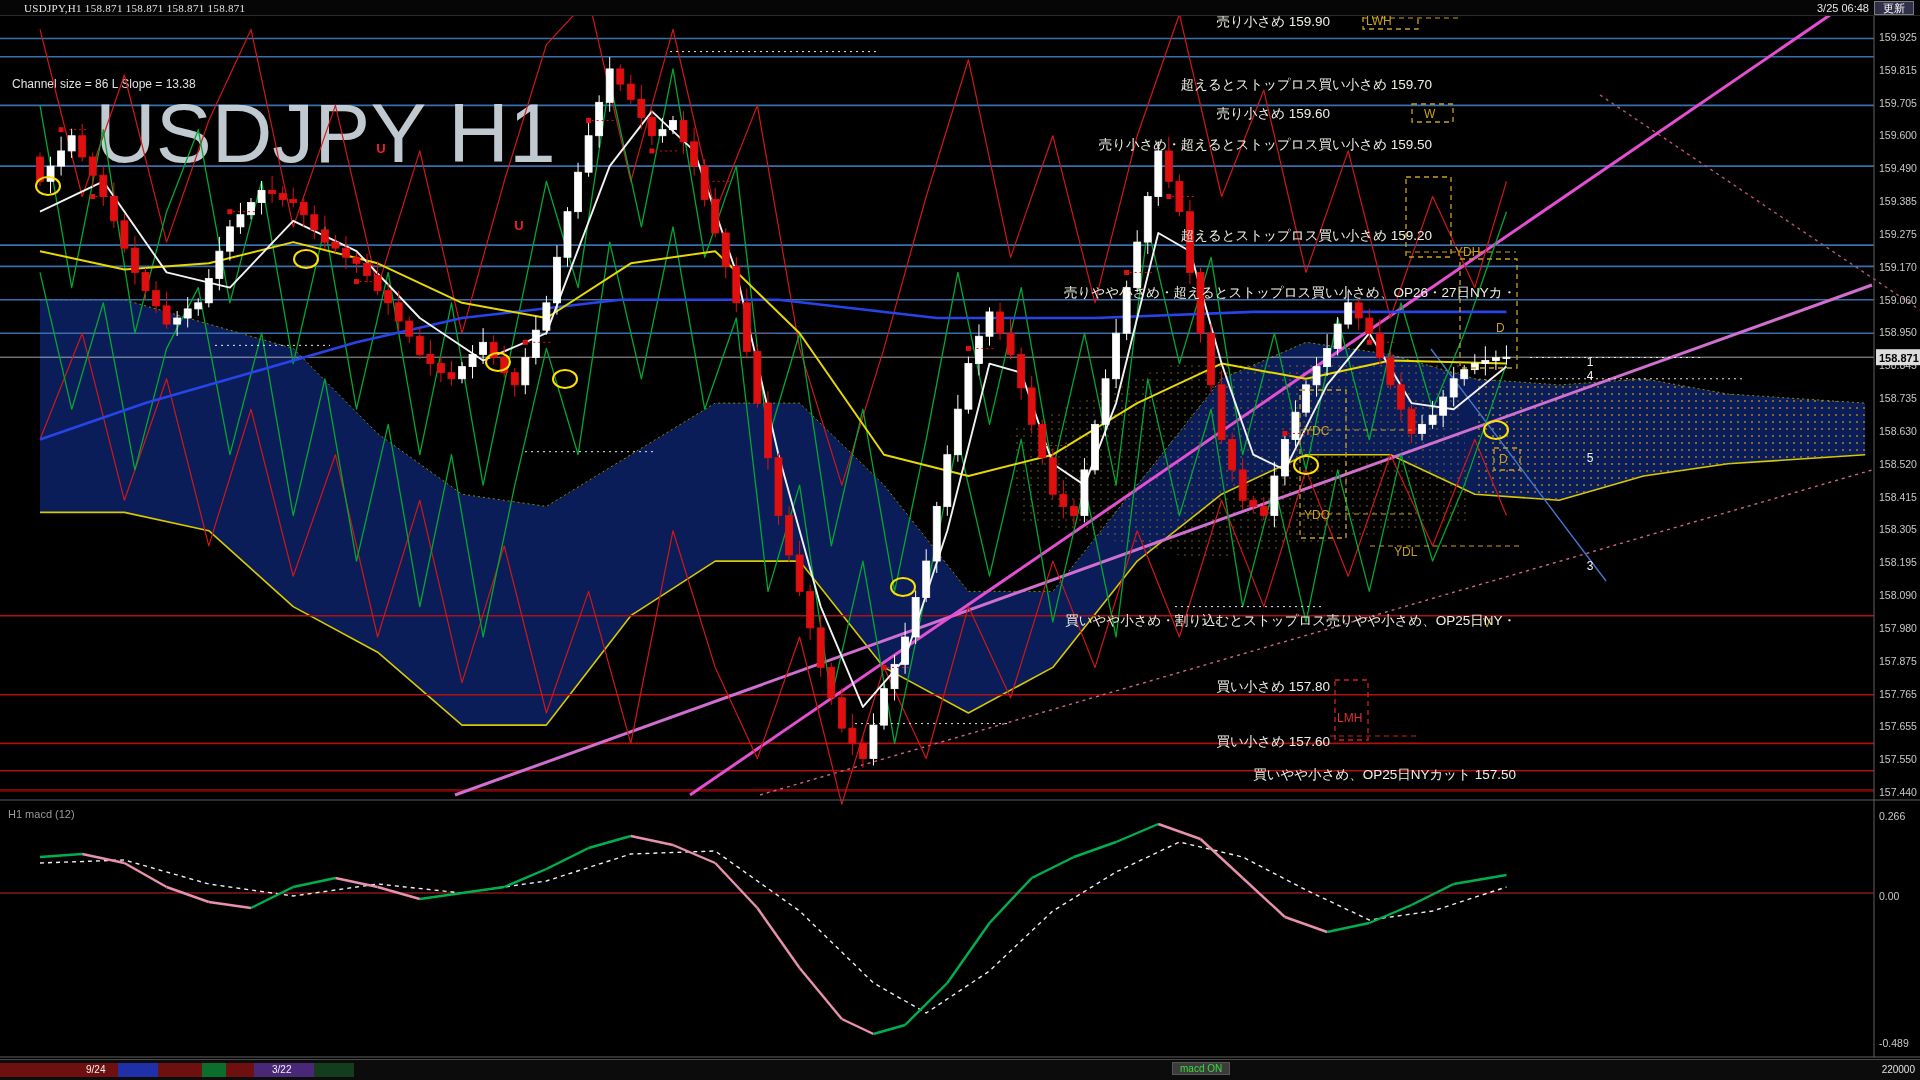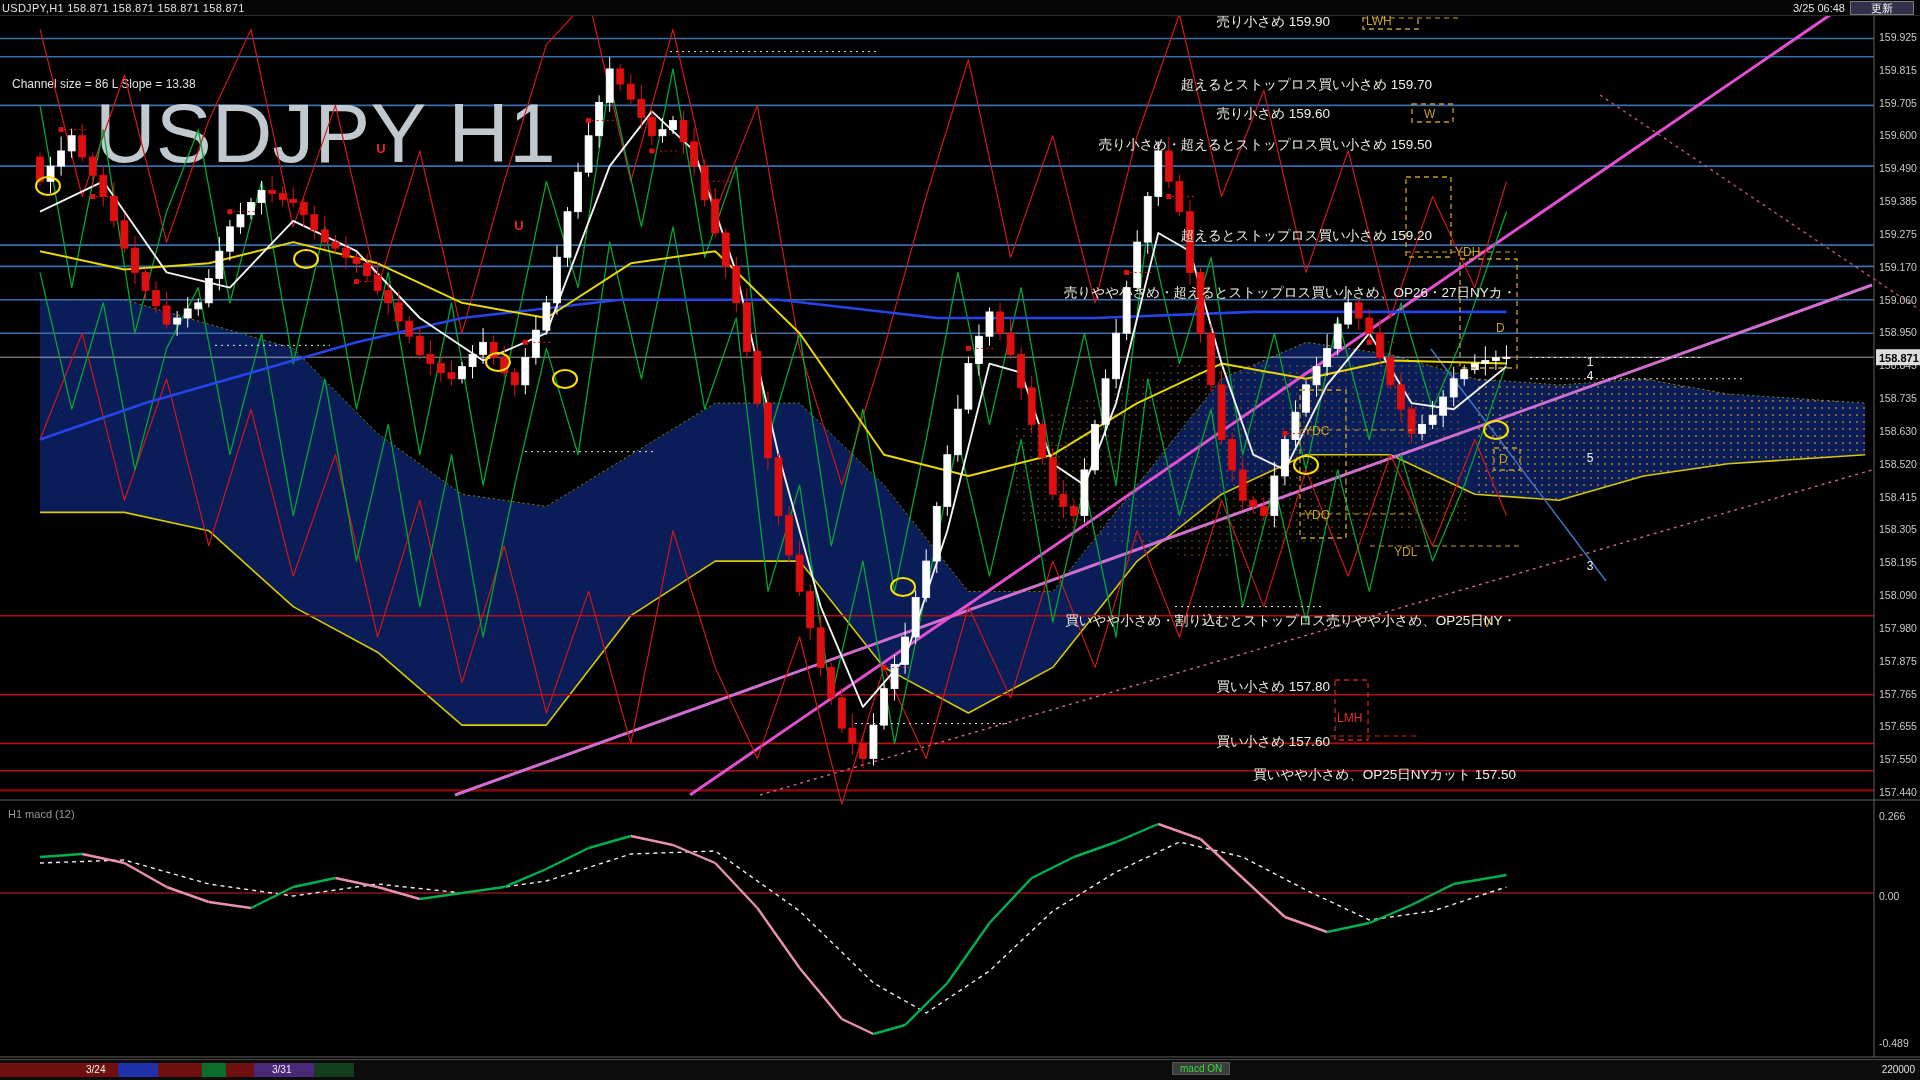--- a/index.html
+++ b/index.html
@@ -1,24 +1,24 @@
 <!DOCTYPE html>
 <html><head>
 <meta charset="utf-8">
 <style>
   html,body{margin:0;padding:0;background:#000;}
   #screen{position:relative;width:1920px;height:1080px;background:#000;overflow:hidden;
           font-family:"Liberation Sans",sans-serif;}
   #topbar{position:absolute;top:0;left:0;width:100%;height:15px;background:#060606;
           border-bottom:1px solid #2a2a2a;display:flex;align-items:center;z-index:6;
           font-size:11px;color:#e4e4e4;}
-  #topbar .sym{padding-left:2px;letter-spacing:.3px;}
+  #topbar .sym{padding-left:24px;letter-spacing:.3px;font-family:Liberation Serif, serif;}
   #topbar .spacer{flex:1;}
   #topbar .upd-time{color:#e4e4e4;}
-  #topbar .upd-btn{margin:0 6px 0 5px;padding:0 20px;border:1px solid #7a7a7a;background:#30304a;
+  #topbar .upd-btn{margin:0 6px 0 5px;padding:0 8px;border:1px solid #7a7a7a;background:#30304a;
           color:#fff;font-size:11px;line-height:12px;}
   #chart-svg{position:absolute;top:0;left:0;z-index:2;font-family:"Liberation Sans",sans-serif;}
   #bottombar{position:absolute;left:0;bottom:0;width:100%;height:20px;background:#0c0c0c;
           border-top:1px solid #4a4a4a;z-index:6;}
   .bb-seg{position:absolute;top:3px;height:14px;}
   .bb-date{position:absolute;top:4px;font-size:10px;color:#f0f0f0;z-index:3;}
   #macd-on{position:absolute;top:2px;left:1172px;background:#3c3c3c;color:#3adb3a;
           font-size:10px;padding:0 7px;border:1px solid #555;z-index:3;}
   #bb-scale{position:absolute;top:4px;right:5px;font-size:10px;color:#e0e0e0;z-index:3;}
 </style>
@@ -513,17 +513,17 @@
   <div id="bottombar">
     <span id="macd-on">macd ON</span>
     <span id="bb-scale">220000</span>
   <div class="bb-seg" style="left: 0px; width: 118px; background: rgb(110, 16, 16);"></div>
       <div class="bb-seg" style="left: 118px; width: 40px; background: rgb(32, 48, 168);"></div>
       <div class="bb-seg" style="left: 158px; width: 44px; background: rgb(110, 16, 16);"></div>
       <div class="bb-seg" style="left: 202px; width: 24px; background: rgb(12, 110, 44);"></div>
       <div class="bb-seg" style="left: 226px; width: 28px; background: rgb(110, 16, 16);"></div>
       <div class="bb-seg" style="left: 254px; width: 60px; background: rgb(74, 40, 120);"></div>
       <div class="bb-seg" style="left: 314px; width: 40px; background: rgb(19, 61, 28);"></div>
-      <span class="bb-date" style="left: 86px;">3/24</span>
-      <span class="bb-date" style="left: 272px;">3/31</span>
+      <span class="bb-date" style="left: 86px;">9/24</span>
+      <span class="bb-date" style="left: 272px;">3/22</span>
     </div>
 
 </div>
 
 </body></html>

